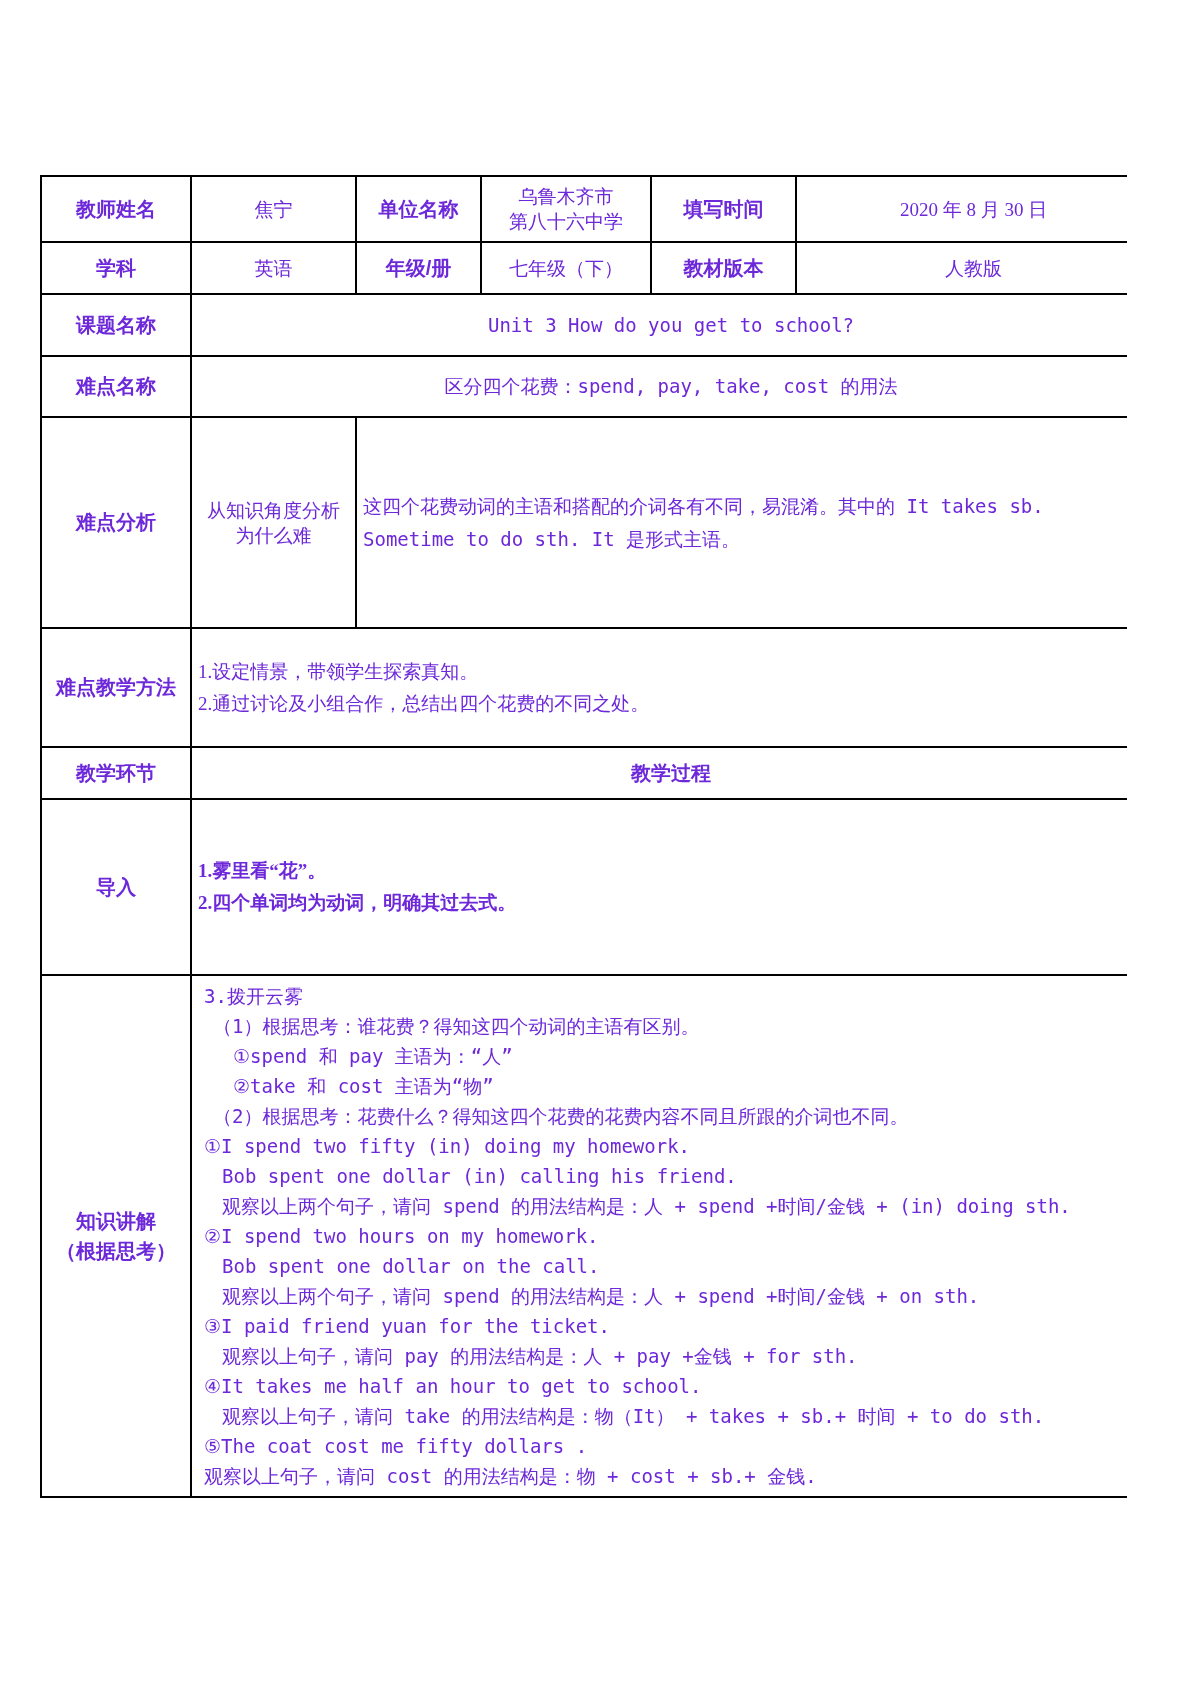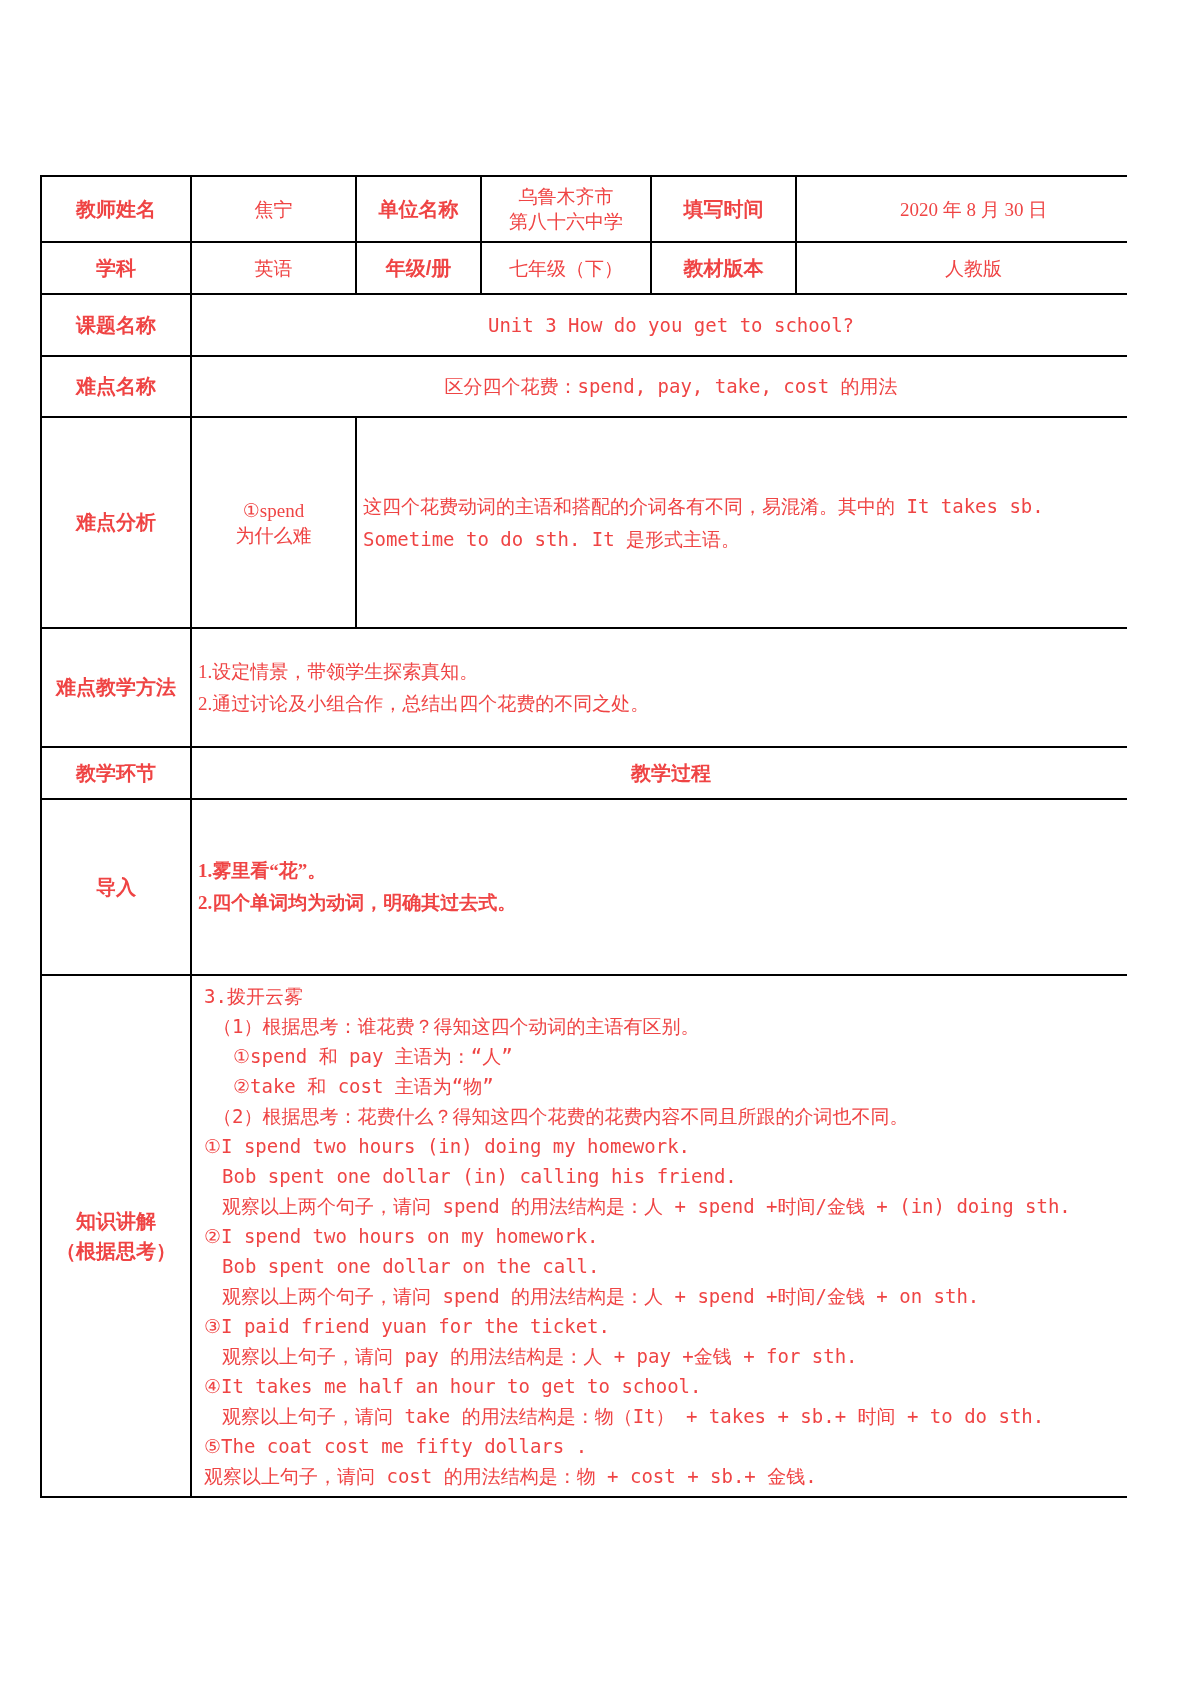--- a/index.html
+++ b/index.html
@@ -6,21 +6,21 @@
     margin: 0;
     padding: 0;
     background: #ffffff;
   }
   .page {
     position: relative;
     width: 1127px;
     height: 1684px;
     background: #ffffff;
     font-family: "Liberation Serif", "DejaVu Serif", serif;
-    color: #ef4444;
+    color: #6d28d9;
     overflow: hidden;
   }
   table.plan {
     position: absolute;
     left: 40px;
     top: 175px;
     width: 1110px;
     border-collapse: collapse;
     table-layout: fixed;
   }
@@ -132,21 +132,21 @@
     </tr>
 
     <tr class="r4">
       <td class="lbl">难点名称</td>
       <td class="val mono" colspan="5">区分四个花费：spend, pay, take, cost 的用法</td>
     </tr>
 
     <tr class="r5">
       <td class="lbl">难点分析</td>
       <td class="val">
-        <div>①spend</div>
+        <div>从知识角度分析</div>
         <div>为什么难</div>
       </td>
       <td class="val mono analysis-text left" colspan="4">这四个花费动词的主语和搭配的介词各有不同，易混淆。其中的 It takes sb. Sometime to do sth. It 是形式主语。</td>
     </tr>
 
     <tr class="r6">
       <td class="lbl">难点教学方法</td>
       <td class="val left method-cell" colspan="5">
         <div>1.设定情景，带领学生探索真知。</div>
         <div>2.通过讨论及小组合作，总结出四个花费的不同之处。</div>
@@ -170,21 +170,21 @@
       <td class="lbl vtop knowledge-label">
         <div>知识讲解</div>
         <div>（根据思考）</div>
       </td>
       <td class="val mono left vtop knowledge-content" colspan="5">
         <div class="kline i0">3.拨开云雾</div>
         <div class="kline i1">（1）根据思考：谁花费？得知这四个动词的主语有区别。</div>
         <div class="kline i2">①spend 和 pay 主语为：“人”</div>
         <div class="kline i2">②take 和 cost 主语为“物”</div>
         <div class="kline i1">（2）根据思考：花费什么？得知这四个花费的花费内容不同且所跟的介词也不同。</div>
-        <div class="kline i0">①I spend two hours (in) doing my homework.</div>
+        <div class="kline i0">①I spend two fifty (in) doing my homework.</div>
         <div class="kline i3">Bob spent one dollar (in) calling his friend.</div>
         <div class="kline i3">观察以上两个句子，请问 spend 的用法结构是：人 + spend +时间/金钱 + (in) doing sth.</div>
         <div class="kline i0">②I spend two hours on my homework.</div>
         <div class="kline i3">Bob spent one dollar on the call.</div>
         <div class="kline i3">观察以上两个句子，请问 spend 的用法结构是：人 + spend +时间/金钱 + on sth.</div>
         <div class="kline i0">③I paid friend yuan for the ticket.</div>
         <div class="kline i3">观察以上句子，请问 pay 的用法结构是：人 + pay +金钱 + for sth.</div>
         <div class="kline i0">④It takes me half an hour to get to school.</div>
         <div class="kline i3">观察以上句子，请问 take 的用法结构是：物（It） + takes + sb.+ 时间 + to do sth.</div>
         <div class="kline i0">⑤The coat cost me fifty dollars .</div>

